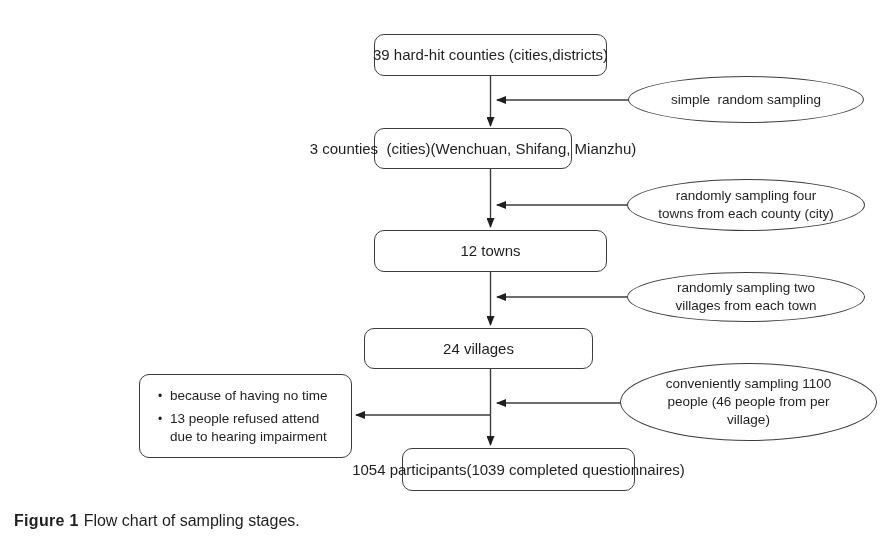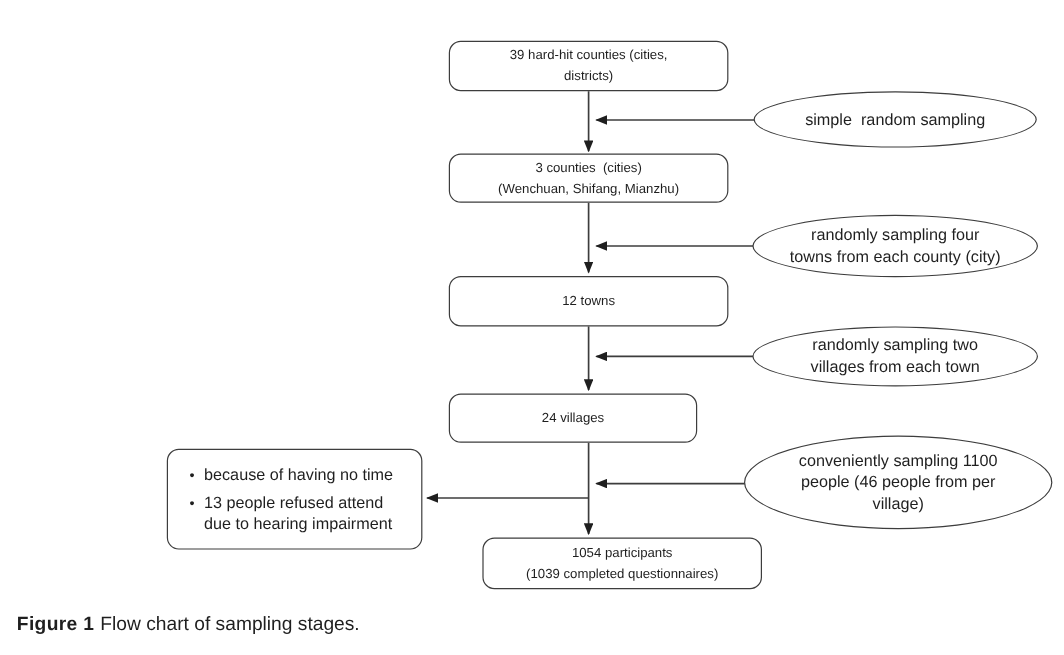--- a/index.html
+++ b/index.html
@@ -18,25 +18,25 @@
     left: 0; top: 0;
     width: 887px; height: 546px;
     pointer-events: none;
   }
   .box {
     position: absolute;
     border: 1.4px solid #3d3d3d;
     border-radius: 10px;
     background: #ffffff;
     display: flex;
-    flex-direction: column;
+    flex-direction: row;
     align-items: center;
     justify-content: center;
     text-align: center;
-    font-size: 11px;
+    font-size: 15px;
     line-height: 18px;
   }
   .ellipse {
     position: absolute;
     border: 1.3px solid #3d3d3d;
     border-radius: 50%;
     background: #ffffff;
     display: flex;
     flex-direction: column;
     align-items: center;
@@ -71,23 +71,23 @@
   .caption {
     position: absolute;
     left: 14px; top: 512px;
     font-size: 16px;
     line-height: 17px;
   }
   .caption .label { font-weight: bold; margin-right: 5px; letter-spacing: 0.3px; }
 
   
   #box-stage-1 { left: 374px; top: 34px;  width: 233px; height: 42px; }
-  #box-stage-2 { left: 374px; top: 128px; width: 233px; height: 41px; }
+  #box-stage-2 { left: 374px; top: 128px; width: 198px; height: 41px; }
   #box-stage-3 { left: 374px; top: 230px; width: 233px; height: 42px; }
-  #box-stage-4 { left: 374px; top: 328px; width: 207px; height: 41px; }
+  #box-stage-4 { left: 364px; top: 328px; width: 229px; height: 41px; }
   #box-stage-5 { left: 374px; top: 448px; width: 233px; height: 43px; margin-left: 28px; }
 
   
   #ellipse-1 { left: 628px; top: 76px;  width: 236px; height: 47px; }
   #ellipse-2 { left: 627px; top: 179px; width: 238px; height: 52px; }
   #ellipse-3 { left: 627px; top: 272px; width: 238px; height: 50px; }
   #ellipse-4 { left: 620px; top: 363px; width: 257px; height: 78px; }
 </style>
 </head>
 <body>

